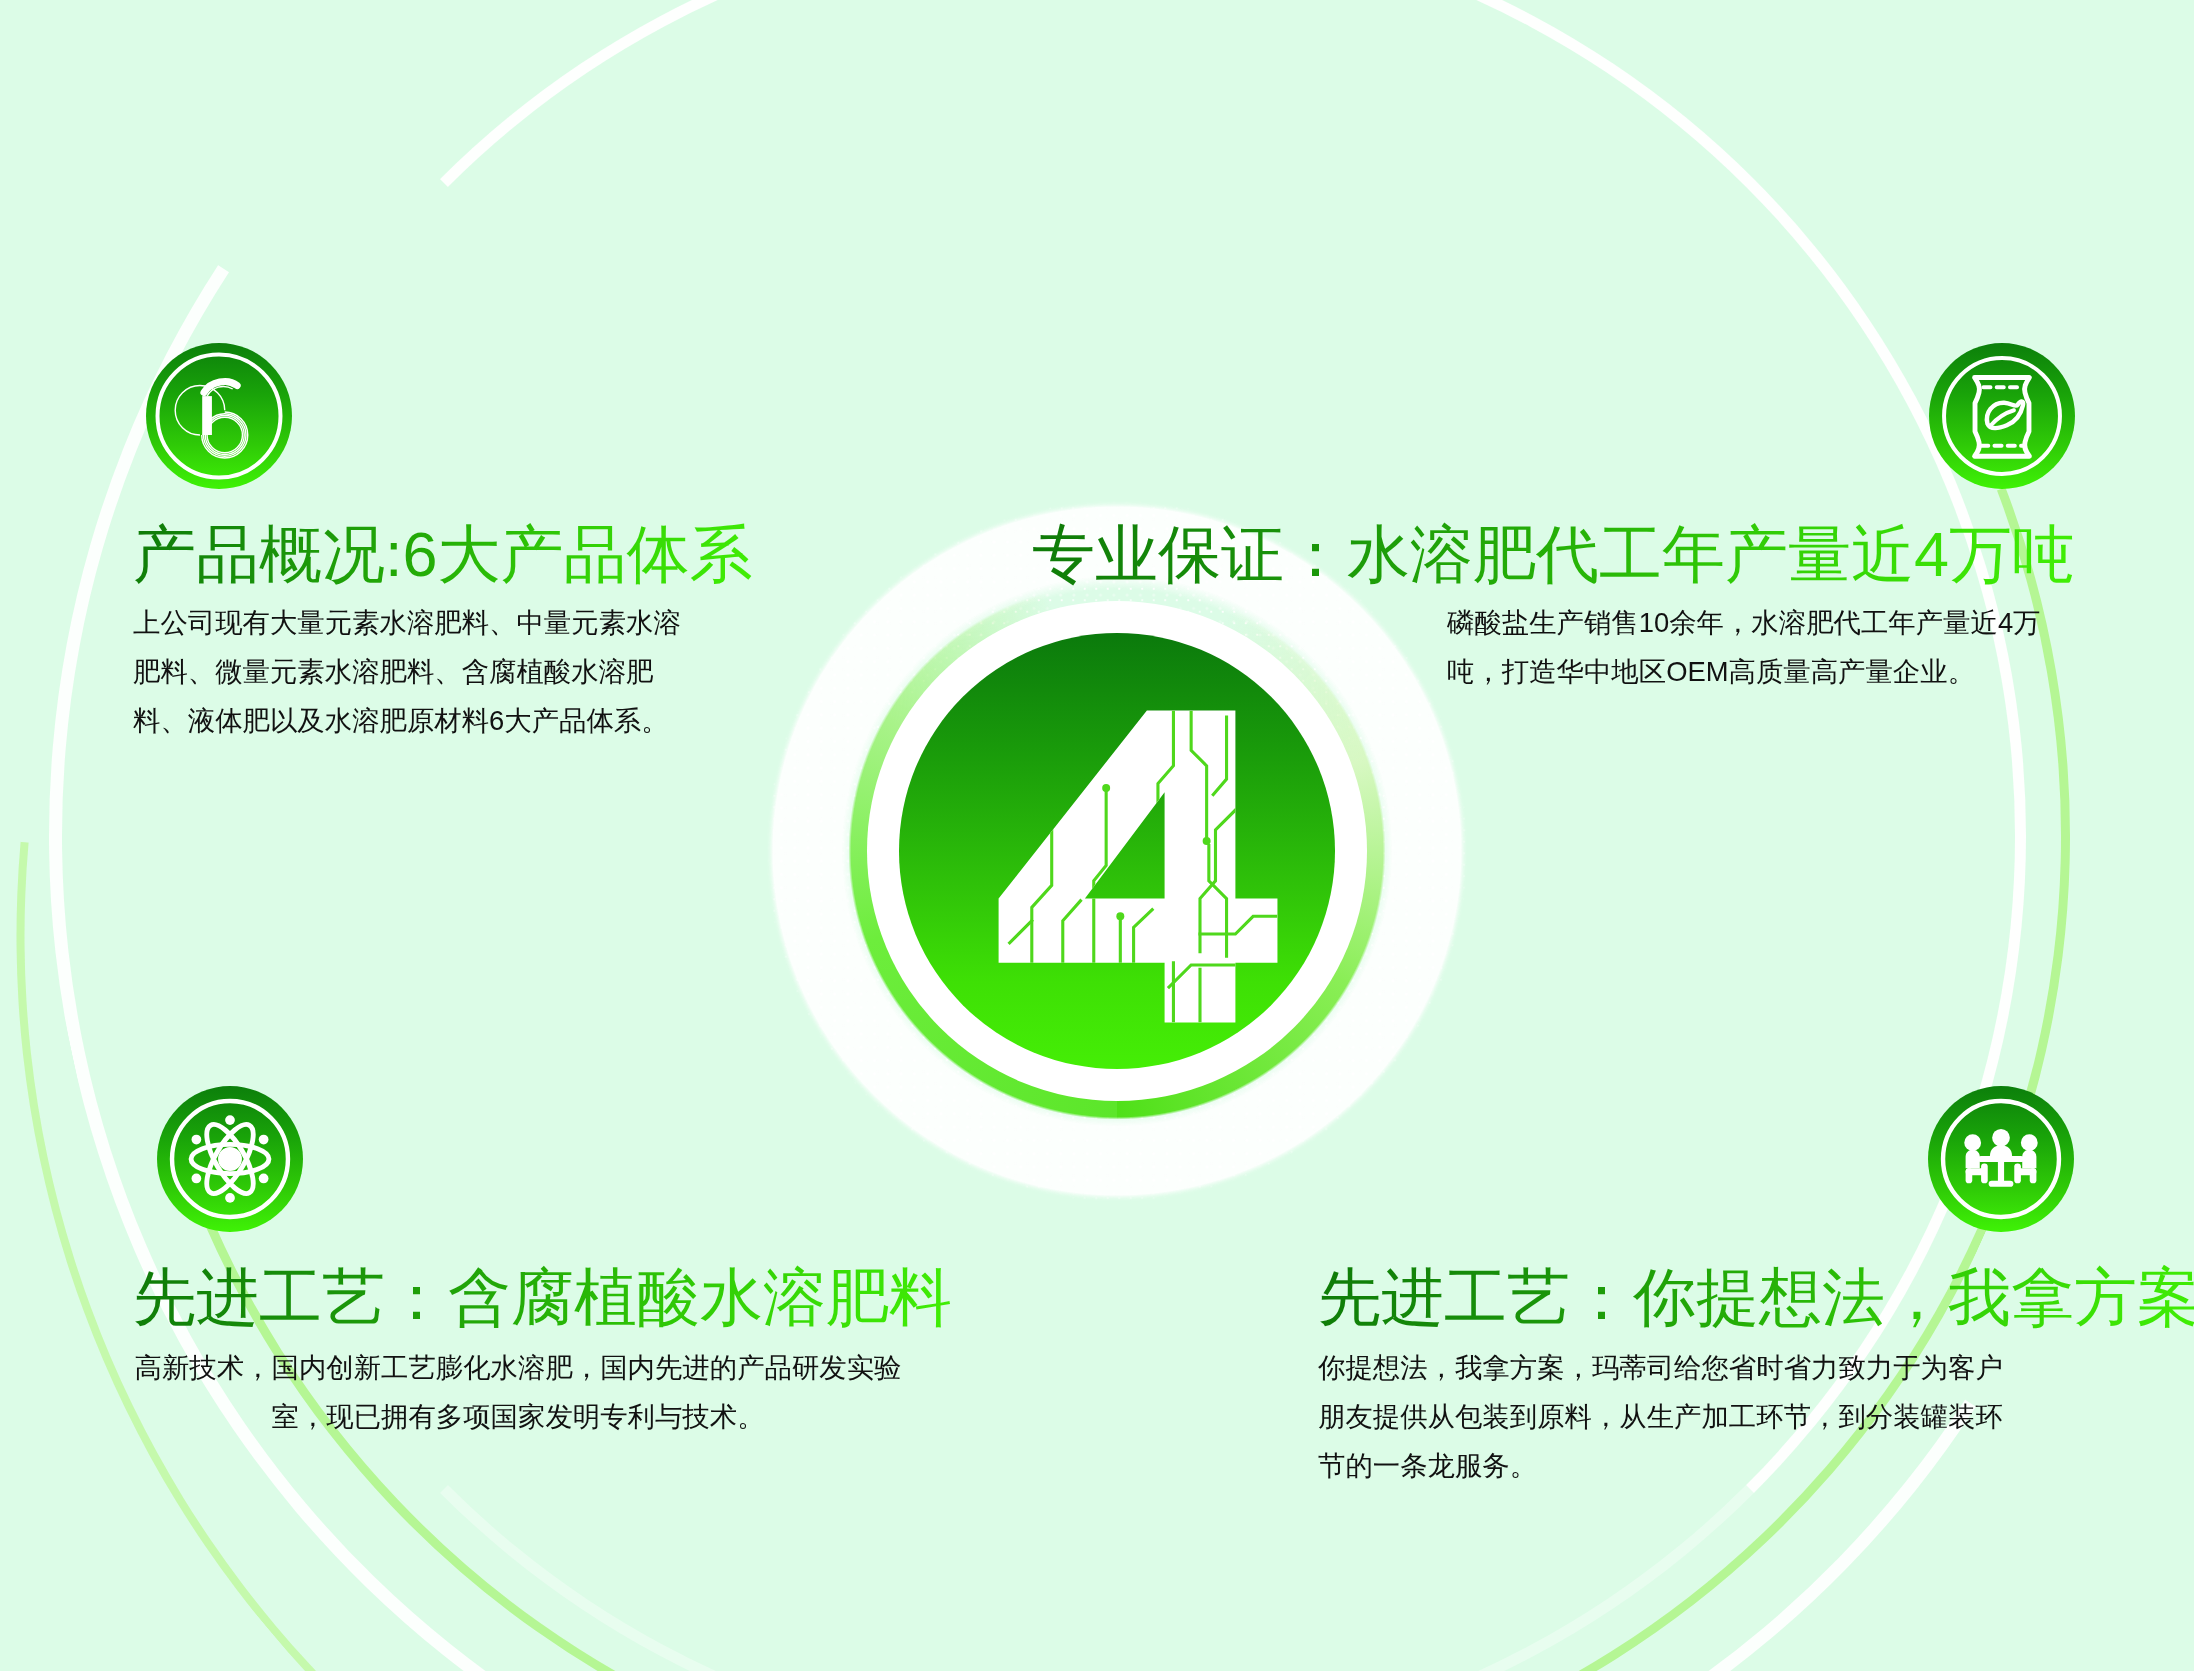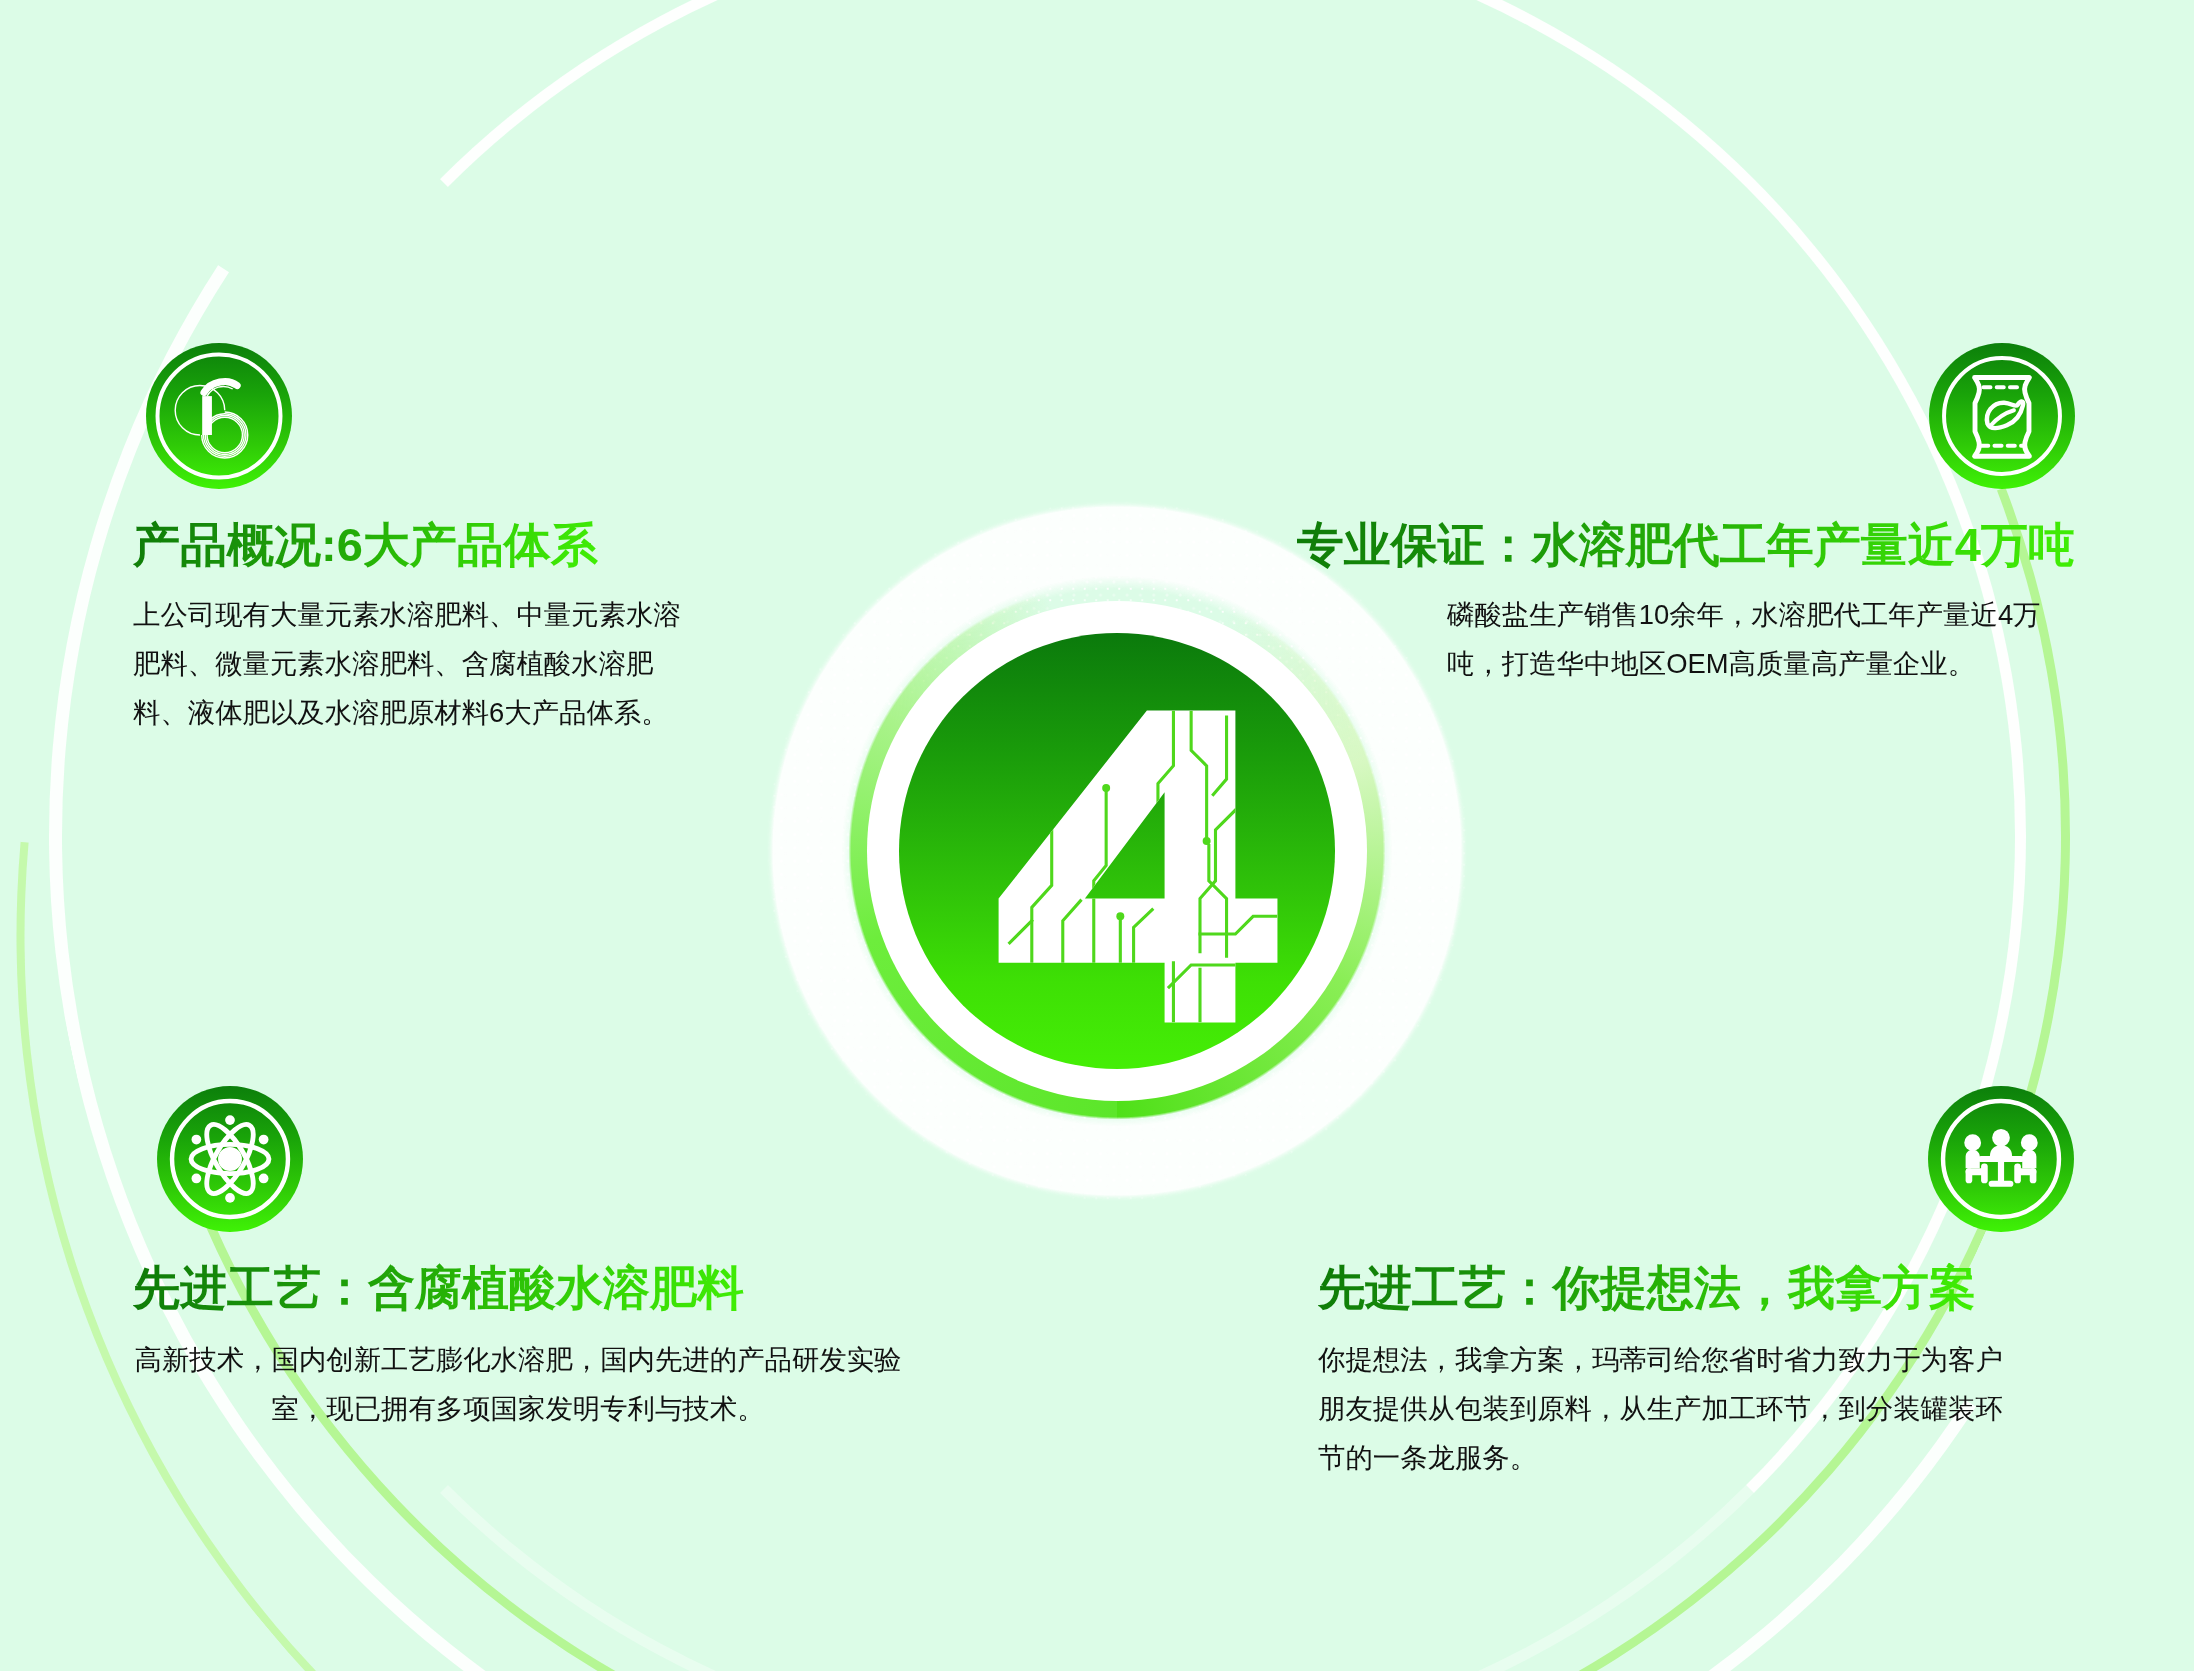--- a/index.html
+++ b/index.html
@@ -169,35 +169,36 @@
     height: 146px;
     border-radius: 50%;
     background: linear-gradient(to bottom, #0c7f0b 0%, #19a309 35%, #2fca07 70%, #3ff206 100%);
     display: flex;
     align-items: center;
     justify-content: center;
   }
   .icon-badge svg { width: 100%; height: 100%; display: block; }
 
   .q-head {
-    font-size: 47px;
-    font-weight: 700;
+    font-size: 63px;
+    font-weight: 400;
     line-height: 1.08;
     white-space: nowrap;
     background: linear-gradient(115deg, #0e7a08 0%, #18900a 22%, #24ad07 48%, #33d106 72%, #41ef05 100%);
     -webkit-background-clip: text;
     background-clip: text;
     color: transparent;
     -webkit-text-fill-color: transparent;
   }
   .q-body {
     font-size: 27.4px;
     line-height: 1.78;
     color: #111111;
     font-weight: 400;
+    margin-top: 8px;
   }
 
   .q-tl { left: 133px; top: 343px; width: 575px; }
   .q-tl .icon-badge { left: 13.3px; top: 0; }
   .q-tl .q-head { position: absolute; left: 0; top: 177px; }
   .q-tl .q-body { position: absolute; left: 0; top: 248px; width: 571px; text-align: left; }
 
   .q-tr { left: 1168px; top: 343px; width: 907px; }
   .q-tr .icon-badge { right: 0; top: 0; left: auto; }
   .q-tr .q-head { position: absolute; right: 0; top: 177px; }

